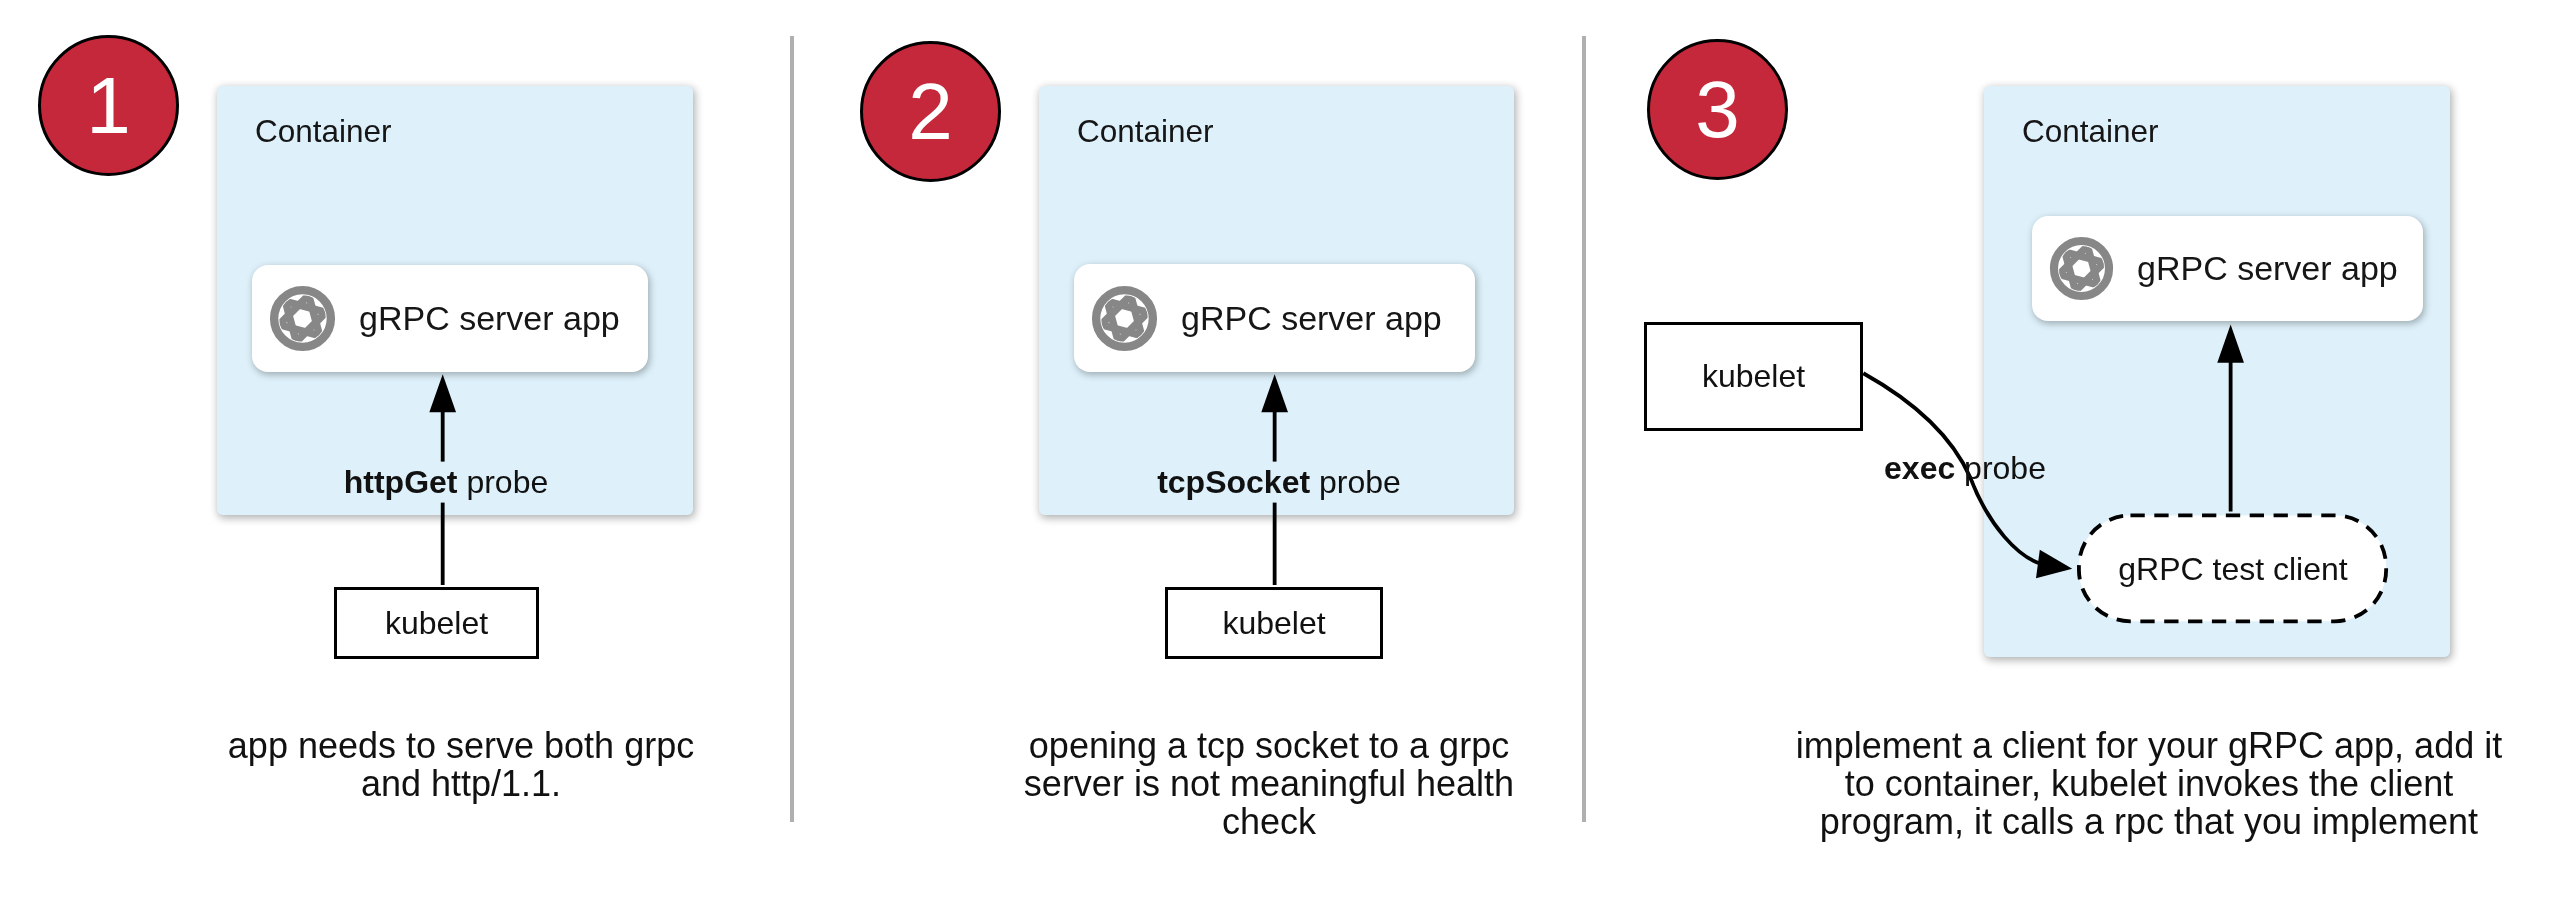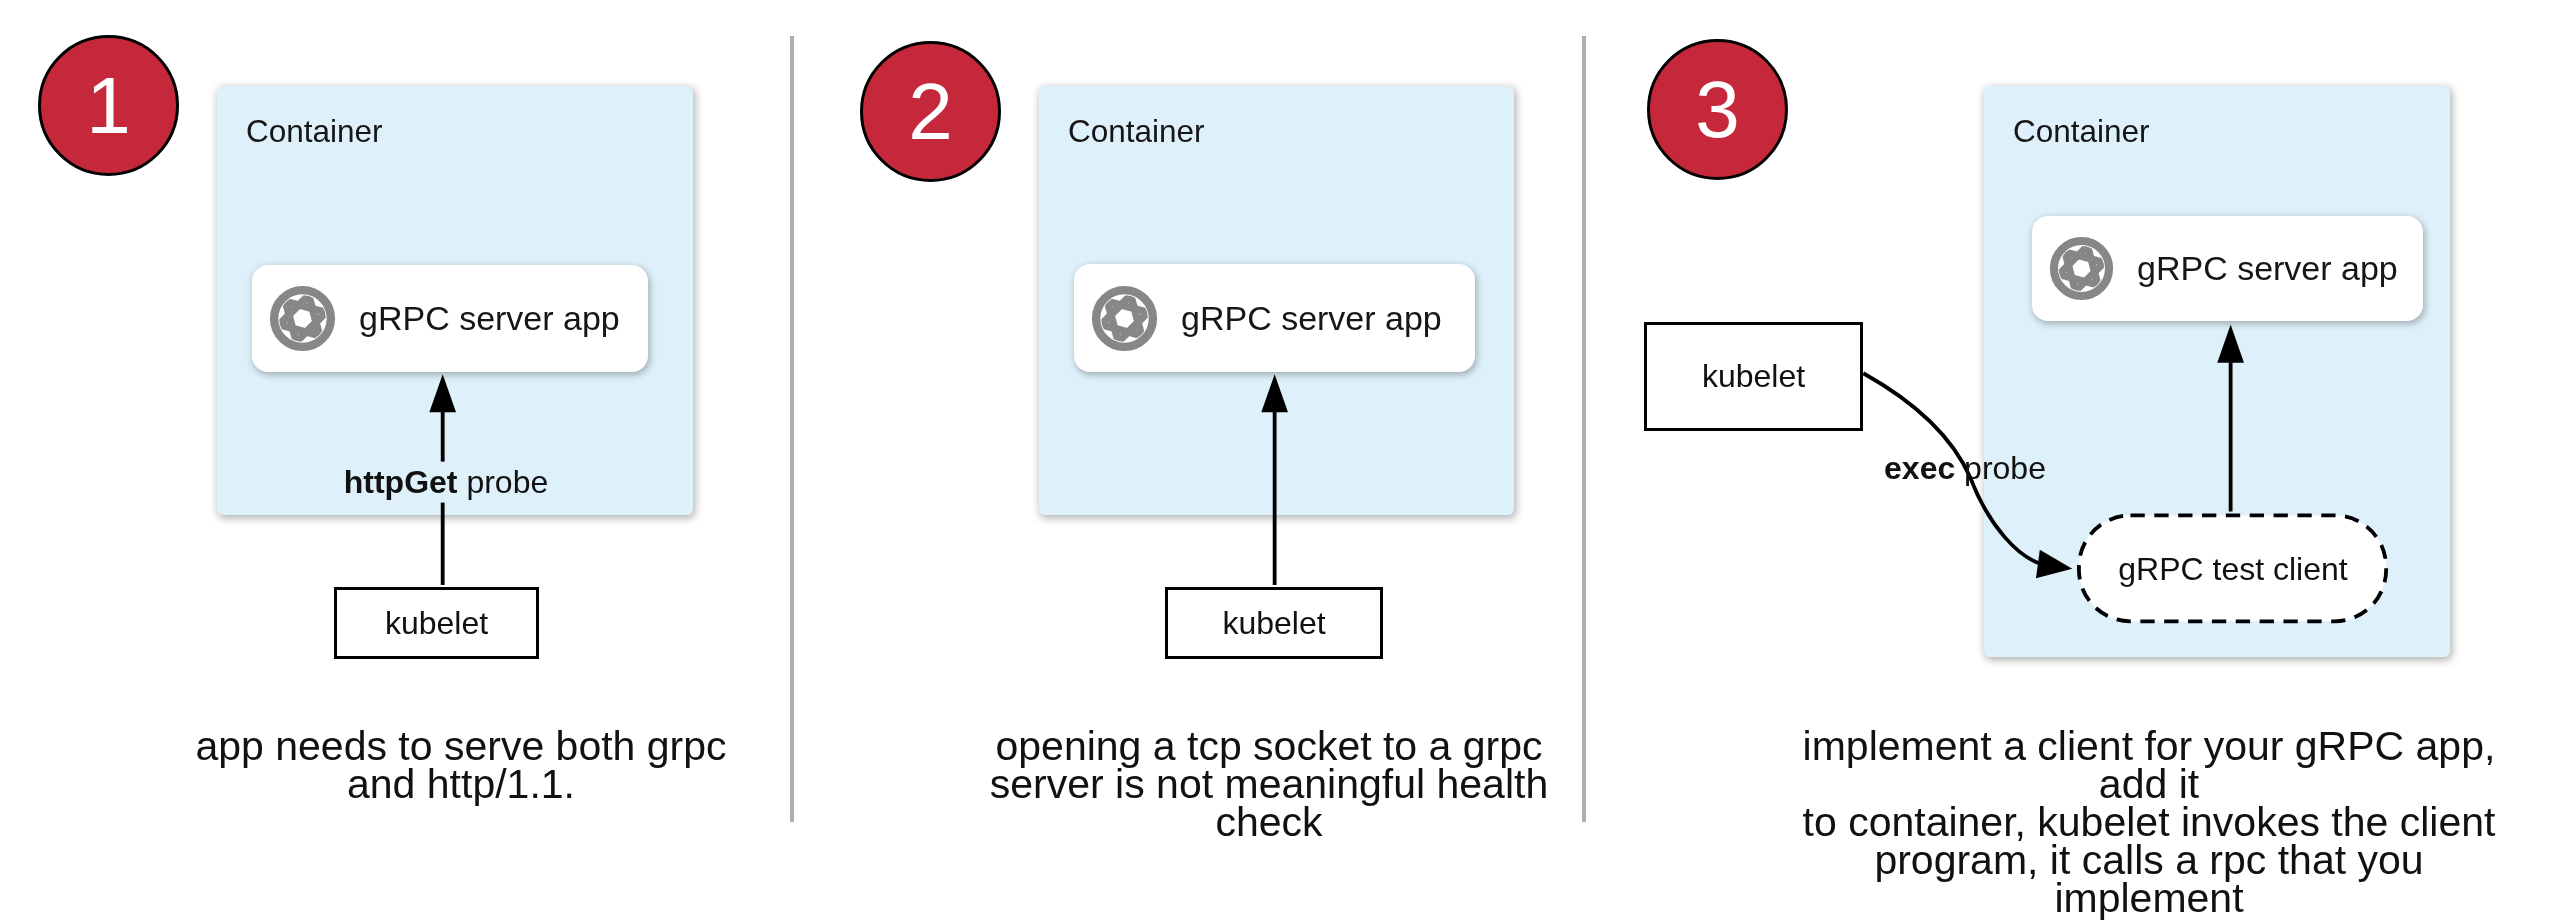--- a/index.html
+++ b/index.html
@@ -8,38 +8,38 @@
 
   .divider{position:absolute;top:36px;width:3.8px;height:786px;background:#b0b0b0;}
 
   .badge{position:absolute;width:141px;height:141px;border-radius:50%;
          background:#c5283a;border:3.8px solid #000;box-sizing:border-box;
          display:flex;align-items:center;justify-content:center;
          color:#fff;font-size:80px;line-height:1;}
 
   .container-box{position:absolute;background:#def1fa;border-radius:5.7px;
                  box-shadow:1.9px 2.9px 8.6px rgba(0,0,0,.32);}
-  .container-label{position:absolute;left:29px;top:27px;font-size:31.5px;color:#161616;}
+  .container-label{position:absolute;left:38px;top:27px;font-size:31.5px;color:#161616;}
 
   .app-box{position:absolute;background:#fff;border-radius:16px;
            box-shadow:1.9px 2.9px 7.6px rgba(0,0,0,.28);
            display:flex;align-items:center;gap:23px;padding-left:17px;box-sizing:border-box;}
   .app-label{font-size:34px;color:#161616;}
 
   .kubelet-box{position:absolute;background:#fff;border:3.8px solid #000;box-sizing:border-box;
                display:flex;align-items:center;justify-content:center;font-size:32px;}
 
   .probe-label{position:absolute;transform:translate(-50%,-50%);font-size:32px;
                white-space:nowrap;padding:1.9px 7.6px;}
   .probe-label b{font-weight:bold;}
   .on-blue{background:#def1fa;}
 
   .node-label{position:absolute;transform:translate(-50%,-50%);font-size:32px;white-space:nowrap;}
 
-  .caption{position:absolute;font-size:41px;line-height:38px;text-align:center;
+  .caption{position:absolute;font-size:36px;line-height:38px;text-align:center;
            white-space:pre-line;transform:translateX(-50%);}
 
   svg.overlay{position:absolute;left:0;top:0;pointer-events:none;}
 </style>
 </head>
 <body>
 
 <svg width="0" height="0" style="position:absolute" aria-hidden="true">
   <defs>
     <clipPath id="apclip">
@@ -126,20 +126,21 @@
     <polygon points="2338,340 2324,380 2352,380" fill="#000"></polygon>
 
     <path d="M 1953,391 C 2005,420 2045,455 2065,500 C 2082,545 2115,590 2150,593" fill="none" stroke="#000" stroke-width="4"></path>
     <polygon points="2172,596 2138,576 2134,606" fill="#000"></polygon>
 
     <rect x="2179" y="540" width="322" height="111" rx="54" ry="54" fill="#ffffff" stroke="#000" stroke-width="4" stroke-dasharray="15 10"></rect>
   </svg>
 
   <div class="probe-label on-blue" style="left:446px;top:482px"><b>httpGet</b><span> probe</span></div>
 
+  <div class="probe-label on-blue" style="left:1279px;top:482px"><b>tcpSocket</b><span> probe</span></div>
 
   <div class="probe-label" style="left:1965px;top:468px"><b>exec</b><span> probe</span></div>
 
 
   <div class="node-label" style="left:2233px;top:569px">gRPC test client</div>
 
   <div class="caption" style="left:461px;top:727px;width:611px">app needs to serve both grpc
 and http/1.1.</div>
   <div class="caption" style="left:2149px;top:727px;width:725px">implement a client for your gRPC app, add it
 to container, kubelet invokes the client

